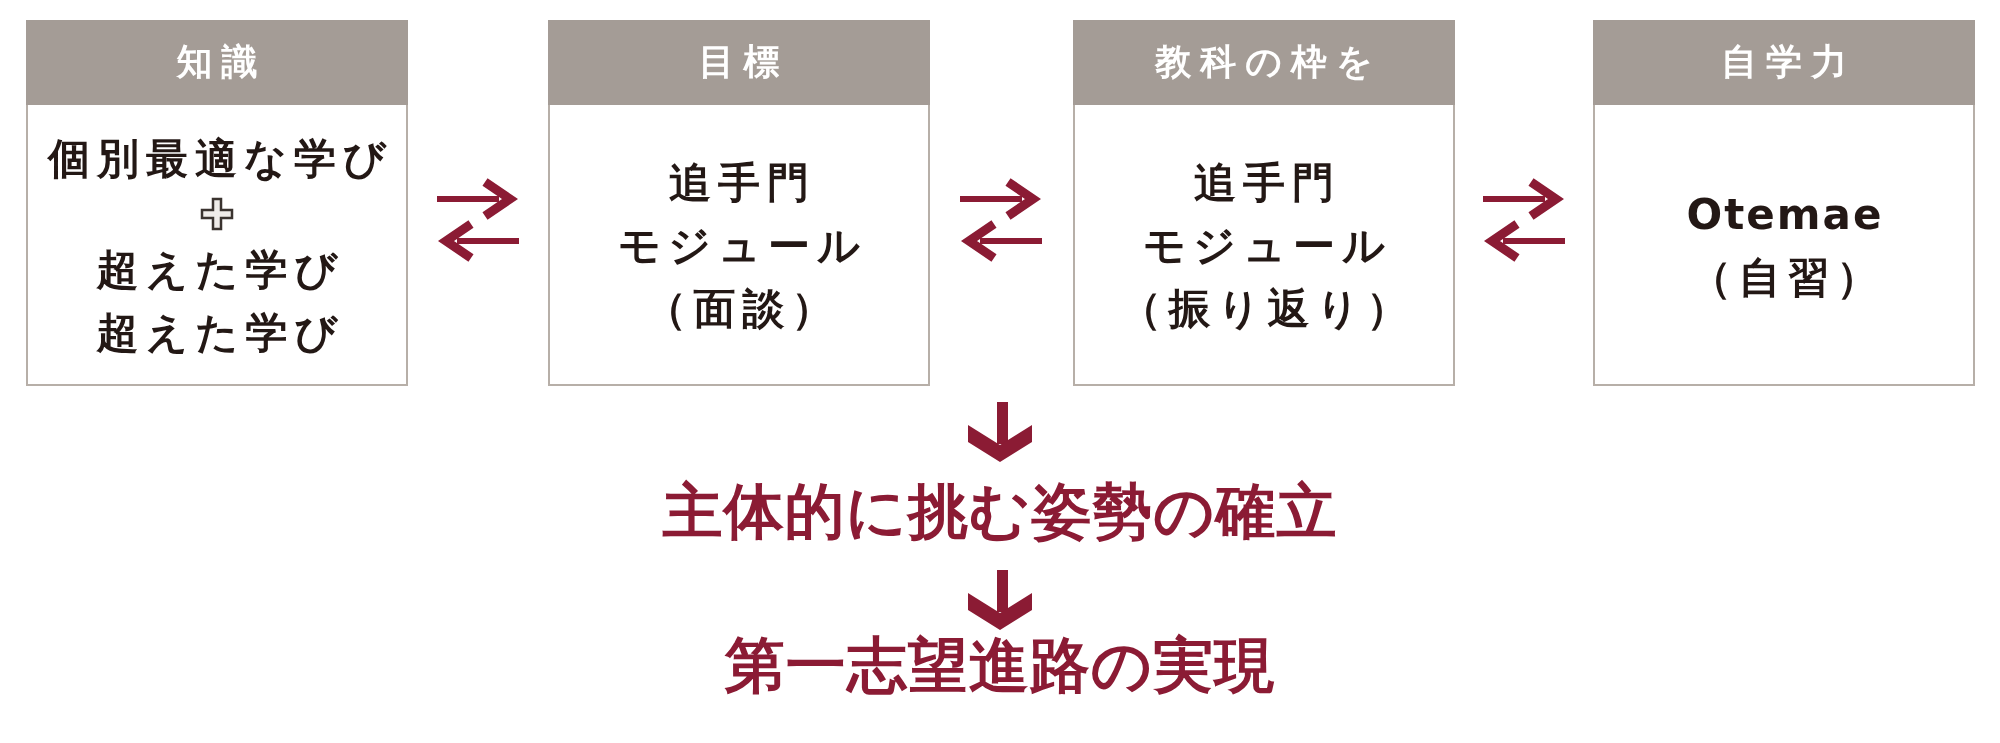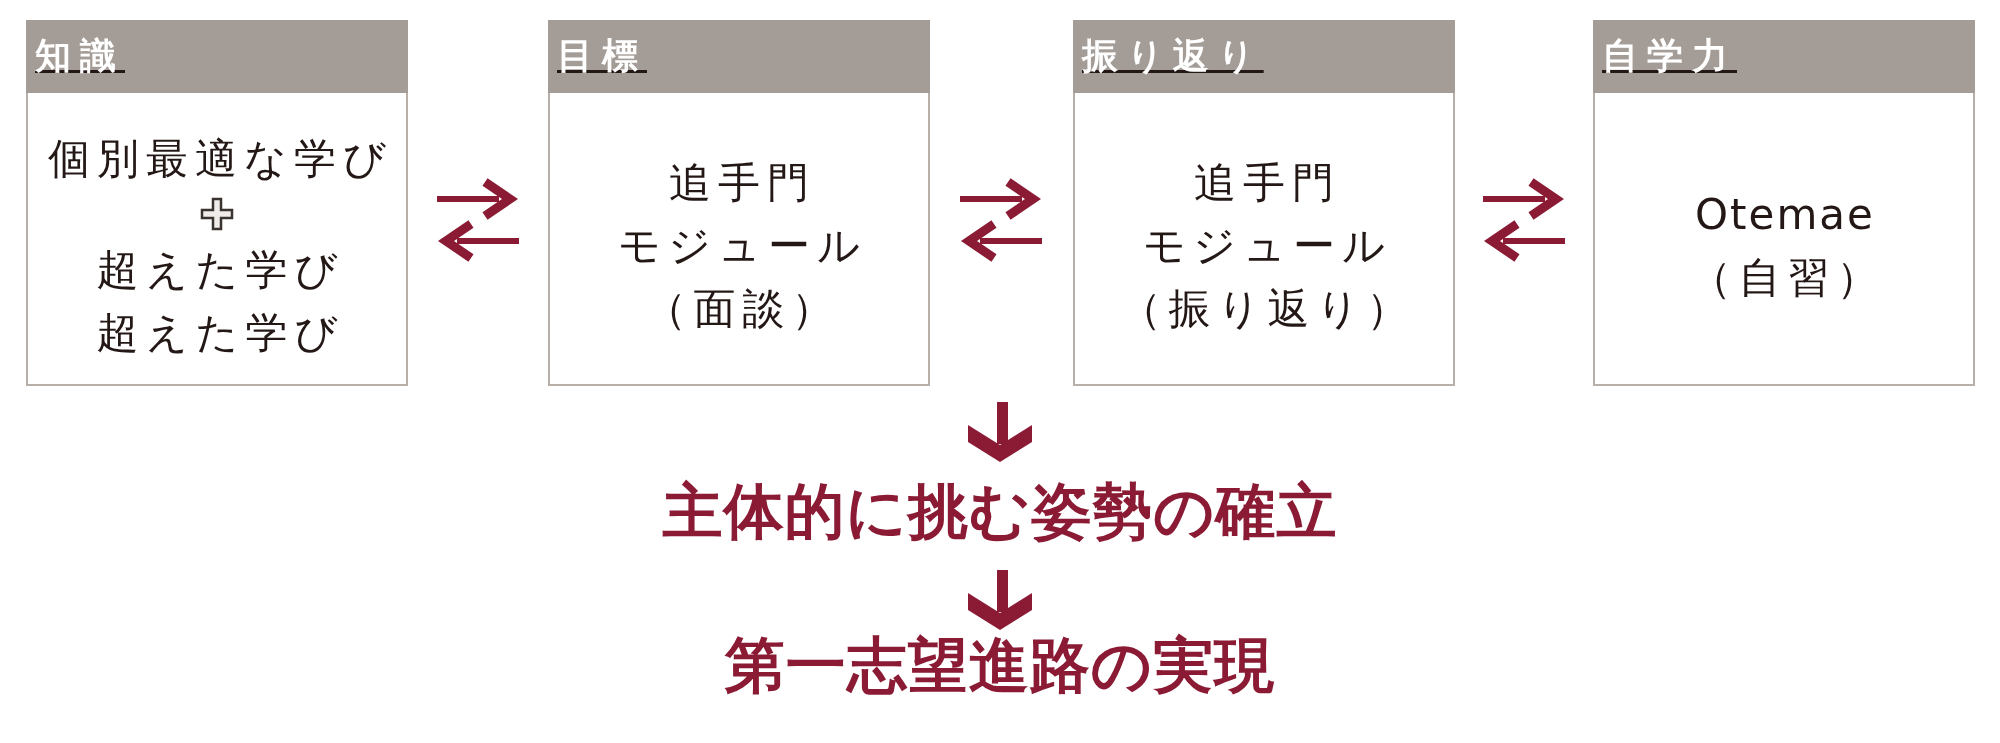--- a/index.html
+++ b/index.html
@@ -25,41 +25,41 @@
   .box{
     position:absolute;
     top:20px;
     width:382px;height:366px;
     background:#fff;
     border:2px solid var(--box-border);
   }
   .box-header{
     position:absolute;
     top:-2px;left:-2px;right:-2px;
-    height:73px;
+    height:85px;
     background:var(--header-bg);
-    display:flex;align-items:center;justify-content:flex-start;text-decoration:underline;
+    display:flex;align-items:center;justify-content:center;
   }
   .box-header span{
     color:var(--header-text);
     font-size:36px;
     font-weight:bold;
     letter-spacing:9px;
     text-indent:9px;
     white-space:nowrap;
   }
   .box-body{
     position:absolute;
     top:85px;left:0;right:0;bottom:0;
     display:flex;flex-direction:column;
     align-items:center;justify-content:center;
   }
   .box-line{
     font-size:42px;
-    font-weight:normal;
+    font-weight:bold;
     line-height:63px;
     letter-spacing:7px;
     text-indent:7px;
     white-space:nowrap;
     text-align:center;
   }
   .box-line.latin{letter-spacing:2px;text-indent:2px;}
   .plus-row{
     height:48px;
     display:flex;align-items:center;justify-content:center;
@@ -135,21 +135,21 @@
 
   <svg class="exchange" style="left:960px" viewBox="0 0 82 84">
     <rect class="bar" x="0" y="18" width="62" height="6"></rect>
     <polyline class="head" points="48,4 73,21 48,38"></polyline>
     <rect class="bar" x="20" y="60" width="62" height="6"></rect>
     <polyline class="head" points="34,46 9,63 34,80"></polyline>
   </svg>
 
   <div class="box" style="left:1073px">
     <div class="box-header">
-      <span>振り返り</span>
+      <span>教科の枠を</span>
     </div>
     <div class="box-body">
       <div class="box-line">追手門</div>
       <div class="box-line">モジュール</div>
       <div class="box-line">（振り返り）</div>
     </div>
   </div>
 
   <svg class="exchange" style="left:1483px" viewBox="0 0 82 84">
     <rect class="bar" x="0" y="18" width="62" height="6"></rect>

